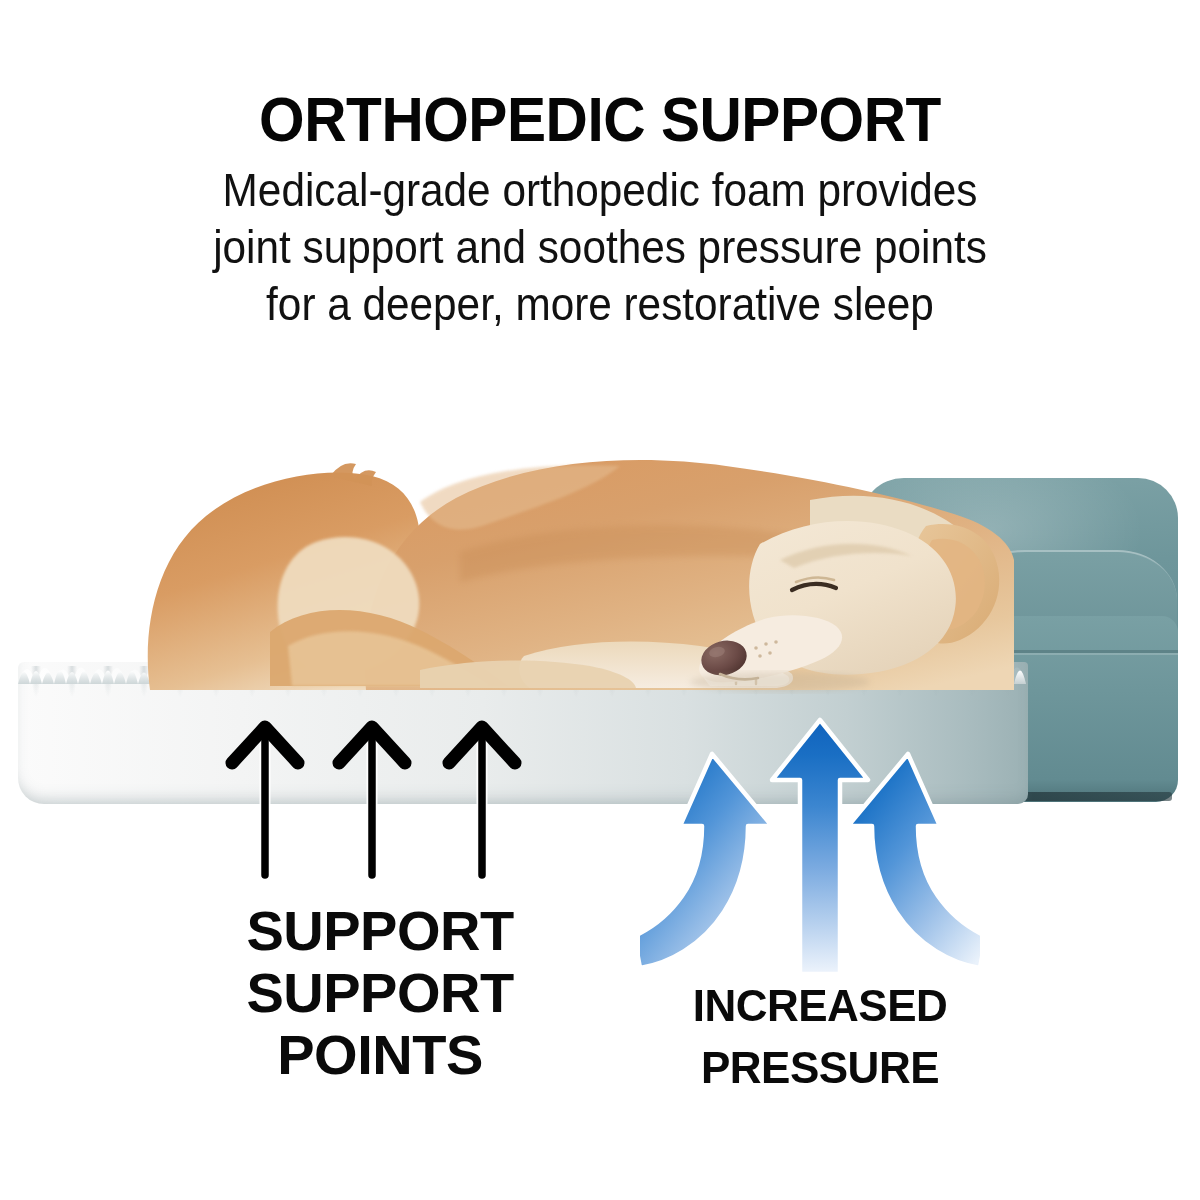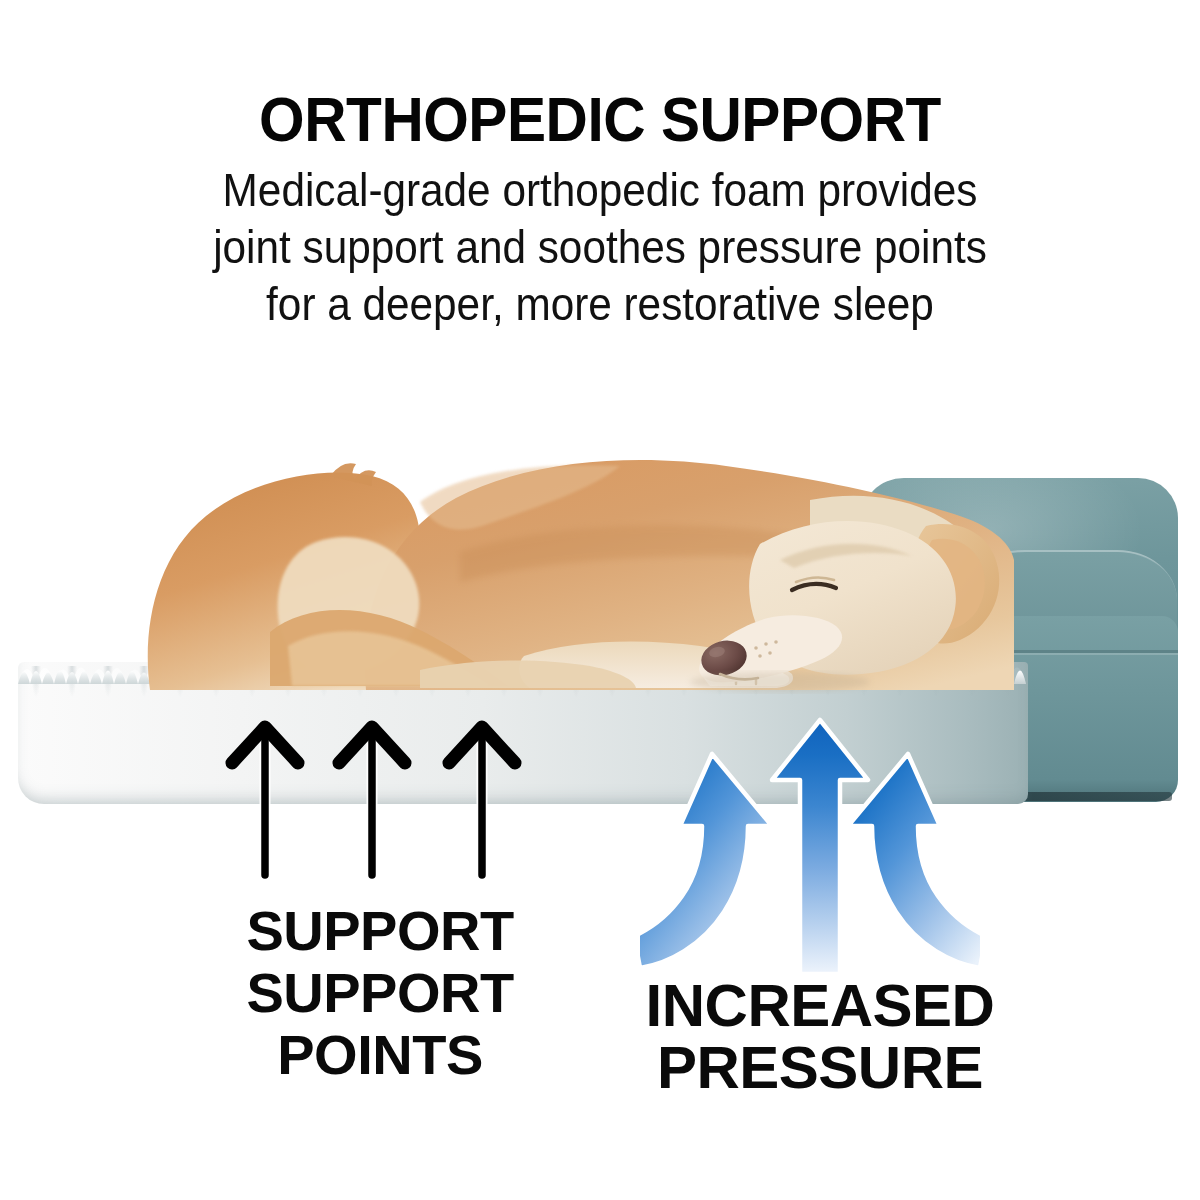--- a/index.html
+++ b/index.html
@@ -214,21 +214,21 @@
     top: 900px;
     width: 420px;
     font-size: 56px;
     line-height: 62px;
     letter-spacing: -0.5px;
   }
   .label-airflow {
     left: 620px;
     top: 975px;
     width: 400px;
-    font-size: 60px;
+    font-size: 44px;
     line-height: 62px;
     letter-spacing: -0.5px;
   }
 </style>
 </head>
 <body>
 
 <div id="page">
 
   <div class="header-block">

